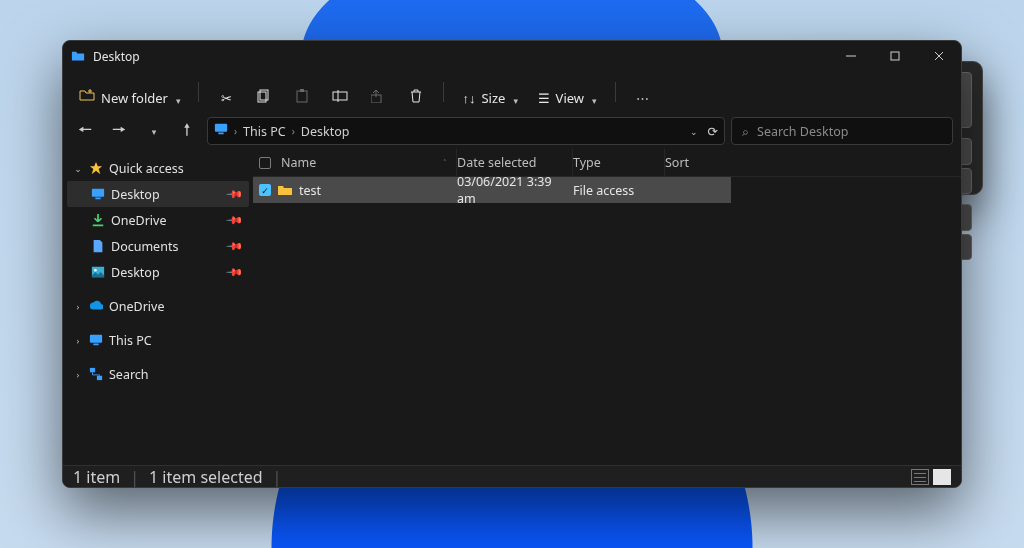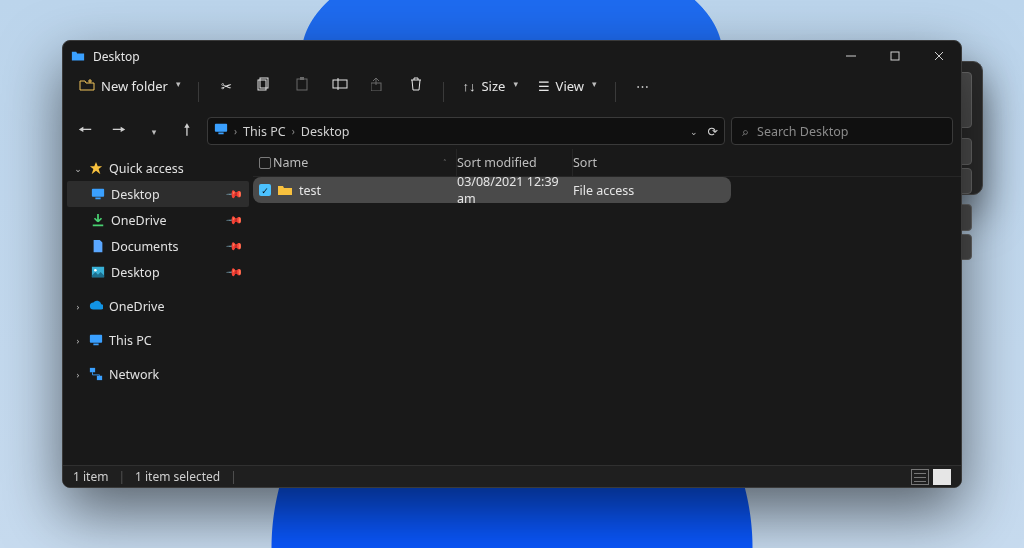--- a/index.html
+++ b/index.html
@@ -24,21 +24,21 @@
 
   
   .titlebar { height: 30px; display: flex; align-items: center; padding-left: 8px; color: #e6e6e6; font-size: 12px; }
   .titlebar .app-icon { width: 14px; height: 14px; margin-right: 8px; }
   .win-btns { margin-left: auto; display: flex; }
   .win-btn { width: 44px; height: 30px; display: flex; align-items: center; justify-content: center; color: #cfcfcf; }
   .win-btn svg { width: 10px; height: 10px; }
 
   
   .toolbar { height: 42px; display: flex; align-items: center; gap: 4px; padding: 0 8px; }
-  .tb-btn { height: 30px; min-width: 34px; padding: 0 8px; display: inline-flex; align-items: flex-start; justify-content: center; gap: 6px; color: #e6e6e6; border-radius: 4px; font-size: 13px; }
+  .tb-btn { height: 30px; min-width: 34px; padding: 0 8px; display: inline-flex; align-items: flex-end; justify-content: center; gap: 6px; color: #e6e6e6; border-radius: 4px; font-size: 13px; }
   .tb-btn.disabled { color: #6a6a6a; }
   .tb-sep { width: 1px; height: 20px; background: #3a3a3a; margin: 0 6px; }
   .chev { font-size: 9px; color: #bdbdbd; margin-left: 2px; }
 
   
   .navrow { height: 36px; display: flex; align-items: center; gap: 6px; padding: 0 8px; }
   .nav-btn { width: 28px; height: 28px; display: inline-flex; align-items: center; justify-content: center; color: #cfcfcf; border-radius: 4px; }
   .addrbar { flex: 1; height: 28px; background: #101010; border: 1px solid #3a3a3a; border-radius: 4px; display: flex; align-items: center; padding: 0 6px; gap: 6px; color: #d0d0d0; font-size: 12.5px; }
   .addrbar .crumb { display:inline-flex; align-items:center; gap:6px; }
   .addrbar .sep { color:#8a8a8a; font-size:10px; }
@@ -52,39 +52,39 @@
   .sb-item { height: 26px; display:flex; align-items:center; gap:6px; padding:0 6px; color:#e2e2e2; font-size:12.5px; border-radius:2px; position:relative; }
   .sb-item .expando { width:10px; text-align:center; font-size:9px; color:#bdbdbd; }
   .sb-item .pin { margin-left:auto; color:#8a8a8a; font-size:11px; transform: rotate(45deg); }
   .sb-item.child { padding-left: 24px; }
   .sb-item.selected { background:#2d2d2d; }
   .sb-item svg { width:14px; height:14px; flex:0 0 auto; }
   .sb-group-gap { height:8px; }
 
   .main { flex:1; display:flex; flex-direction:column; min-width:0; }
   .list-header { height:28px; display:flex; align-items:center; color:#bdbdbd; font-size:12.5px; border-bottom:1px solid #262626; padding-left:6px; }
-  .col { display:flex; align-items:center; padding-right:10px; border-right:1px solid #262626; height:100%;text-align:right; }
+  .col { display:flex; align-items:center; gap:8px; padding-right:10px; border-right:1px solid #262626; height:100%;text-align:right; }
   .col:last-child { border-right:none; }
   .col.name { width: 198px; }
   .col.date { width: 116px; }
   .col.type { width: 92px; }
   .col.size { width: 58px; }
   .sort-arrow { margin-left:auto; font-size:9px; color:#8a8a8a; }
   .cb { width:12px; height:12px; border:1px solid #7a7a7a; border-radius:2px; margin-right:2px; }
   .list { flex:1; }
   .row { height:26px; display:flex; align-items:center; font-size:12.5px; color:#e6e6e6; padding-left:6px; }
-  .row.selected { background:#4a4a4a; border-radius:8px; margin-right:230px; }
+  .row.selected { background:#4a4a4a; border-radius:0; margin-right:230px; }
   .row .cell { padding-right:10px; }
   .row .cell.name { width:198px; display:flex; align-items:center; gap:6px; }
   .row .cell.date { width:116px; }
   .row .cell.type { width:92px; }
   .row .cb-checked { width:12px; height:12px; background:#4cc2ff; border-radius:2px; display:flex; align-items:center; justify-content:center; }
   .row .cb-checked::after { content:"✓"; font-size:9px; color:#07131c; }
 
-  .statusbar { height:22px; background:#1f1f1f; border-top:1px solid #303030; display:flex; align-items:center; color:#cfcfcf; font-size:12px; padding:0 10px; gap:10px; }
+  .statusbar { height:22px; background:#1f1f1f; border-top:1px solid #303030; display:flex; align-items:center; color:#cfcfcf; font-size:16px; padding:0 10px; gap:10px; }
   .statusbar .s-sep { color:#555; }
   .statusbar .right { margin-left:auto; display:flex; gap:4px; }
   .status-icn { width:18px; height:16px; border:1px solid #777; display:flex; }
   .status-icn.details { background: linear-gradient(#777,#777) 2px 3px/12px 1px no-repeat,
                                     linear-gradient(#777,#777) 2px 7px/12px 1px no-repeat,
                                     linear-gradient(#777,#777) 2px 11px/12px 1px no-repeat; }
   .status-icn.thumbs.on { background:#e6e6e6; border-color:#e6e6e6; }
 
   
   .snap-panel {
@@ -332,48 +332,51 @@
       </div>
 
       <div class="sb-group-gap"></div>
       <div class="sb-item">
         <span class="expando">›</span>
         <svg viewBox="0 0 16 16">
             <rect x="1" y="1" width="6" height="5" class="ico-net"></rect>
             <rect x="9" y="10" width="6" height="5" class="ico-net"></rect>
             <path d="M4 6v3h8v1" stroke="#3aa0ff" fill="none"></path>
           </svg>
-        <span>Network</span>
+        <span>Search</span>
       </div>
     </div>
 
     <div class="main">
       <div class="list-header">
         <div class="col name">
           <span class="cb"></span>
           <span>Name</span>
           <span class="sort-arrow">˄</span>
         </div>
         <div class="col date">
-            <span>Sort modified</span>
+            <span>Date selected</span>
+          </div>
+        <div class="col type">
+            <span>Type</span>
           </div>
         <div class="col size">
             <span>Sort</span>
           </div>
       </div>
       <div class="list">
         <div class="row selected">
           <div class="cell name">
             <span class="cb-checked"></span>
             <svg width="16" height="16" viewBox="0 0 16 16">
                 <path class="ico-folder" d="M1 4h5l1 2h8v7H1z"></path>
               </svg>
             <span>test</span>
           </div>
-          <div class="cell date">03/08/2021 12:39 am</div>
+          <div class="cell date">03/06/2021 3:39 am</div>
           <div class="cell type">File access</div>
         </div>
       </div>
     </div>
   </div>
 
   <div class="statusbar">
     <span>1 item</span>
     <span class="s-sep">|</span>
     <span>1 item selected</span>

